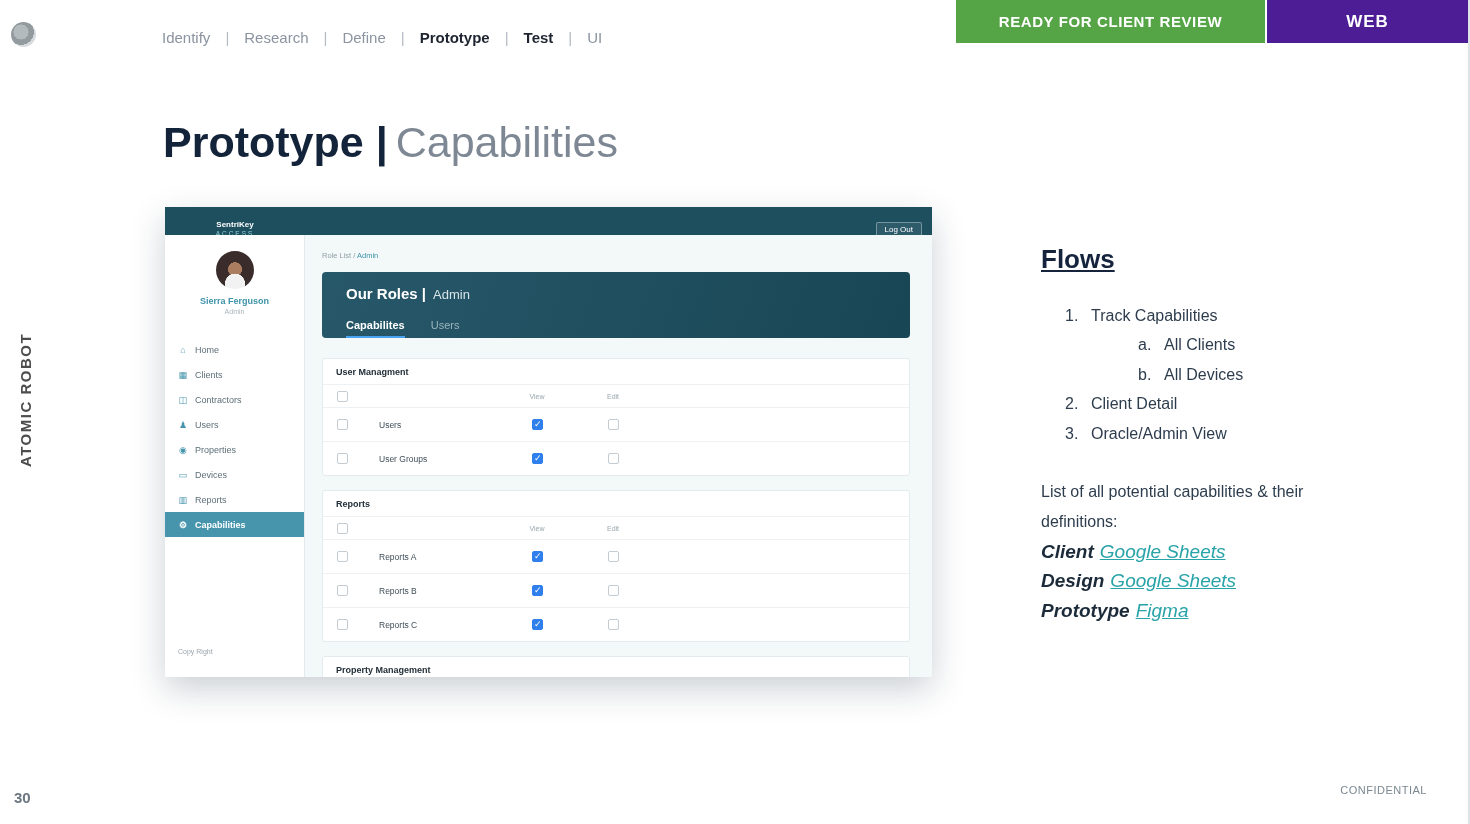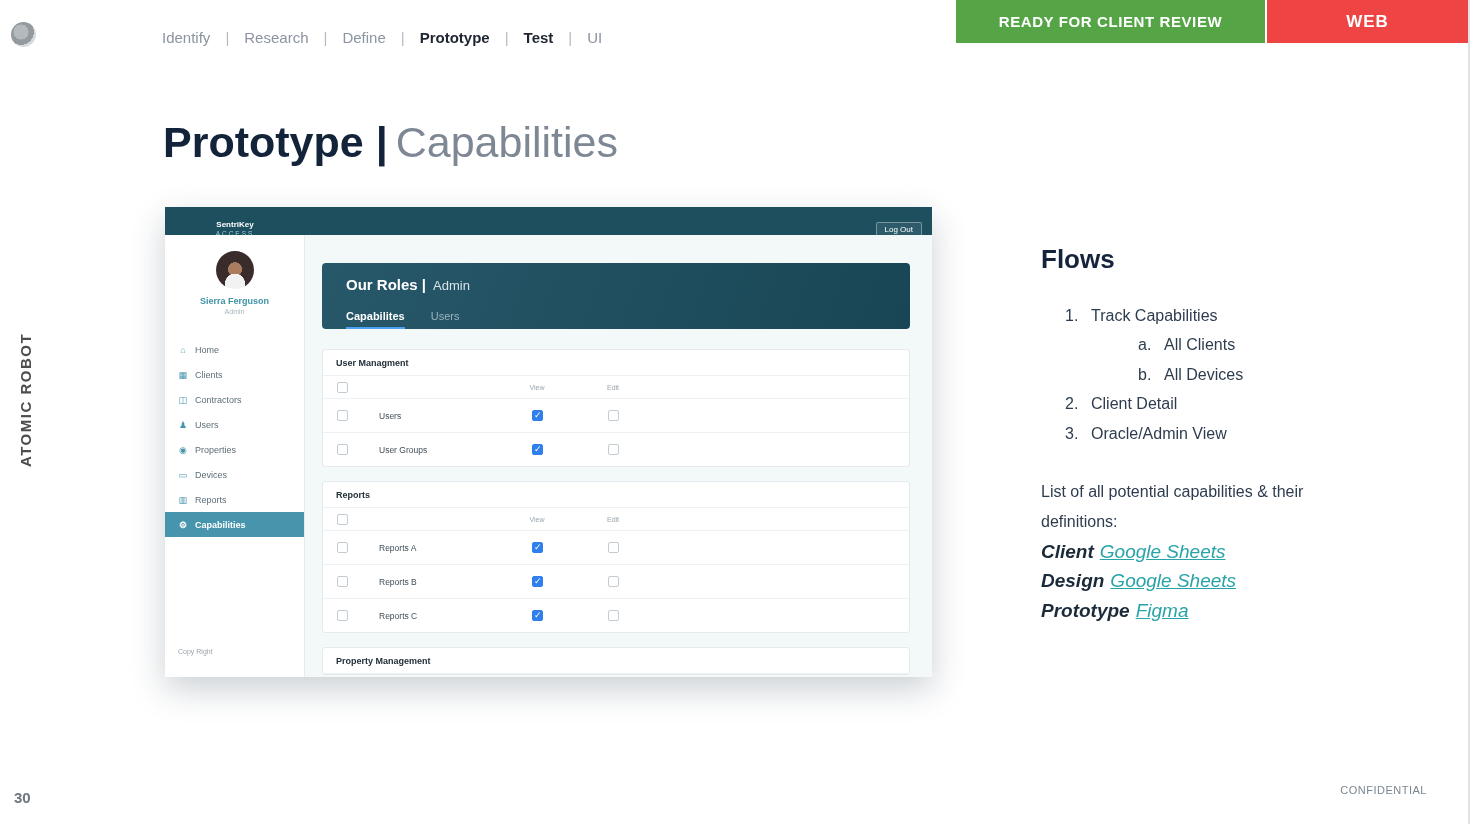--- a/index.html
+++ b/index.html
@@ -9,21 +9,21 @@
   
   .logo-circle { position:absolute; left:11px; top:22px; width:25px; height:25px; border-radius:50%;
     background:radial-gradient(circle at 40% 40%, #9aa3a8 0 35%, #6f797f 36% 60%, #c9ced1 61%); opacity:.75; }
   .top-nav { position:absolute; left:162px; top:24px; height:26px; display:flex; align-items:center; gap:15px;
     font-size:15px; color:#8b94a0; }
   .nav-item { cursor:pointer; }
   .nav-item.active { color:#1e2530; font-weight:bold; }
   .nav-sep { color:#b4bac2; }
   .btn-review { position:absolute; left:956px; top:0; width:309px; height:43px; background:#55a546; color:#fff;
     font-weight:bold; font-size:15px; letter-spacing:.6px; display:flex; align-items:center; justify-content:center; cursor:pointer; }
-  .btn-web { position:absolute; left:1267px; top:0; width:201px; height:43px; background:#ef4444; color:#fff;
+  .btn-web { position:absolute; left:1267px; top:0; width:201px; height:43px; background:#4c1d95; color:#fff;
     font-weight:bold; font-size:17px; letter-spacing:1px; display:flex; align-items:center; justify-content:center; cursor:pointer; }
 
   .vertical-brand { position:absolute; left:25px; top:400px; transform:translate(-50%,-50%) rotate(-90deg);
     white-space:nowrap; font-size:15px; font-weight:bold; letter-spacing:1.5px; color:#4d4d4d; }
 
   
   .slide-title { position:absolute; left:163px; top:118px; font-size:43px; }
   .slide-title .t-bold { font-weight:bold; color:#13233a; }
   .slide-title .t-light { font-weight:400; color:#7e8894; margin-left:8px; }
 
@@ -71,21 +71,21 @@
   .t-row.t-head { height:22px; border-top:none; }
   .t-col-label { font-size:7px; color:#9aa7ae; justify-self:center; }
   .row-label { font-size:8.5px; color:#3f4d57; }
   .cell-center { justify-self:center; }
   .cb { display:inline-block; width:11px; height:11px; border:1px solid #c3ccd2; border-radius:2px; background:#fff; position:relative; cursor:pointer; }
   .cb.checked { background:#2f80ed; border-color:#2f80ed; }
   .cb.checked::after { content:"✓"; position:absolute; left:1.5px; top:-1px; font-size:9px; color:#fff; }
 
   
   .flows { position:absolute; left:1041px; top:244px; width:390px; color:#2e3d4e; }
-  .flows-heading { font-size:26px; font-weight:bold; color:#15243c; }
+  .flows-heading { font-size:26px; font-weight:bold; color:#15243c;text-decoration:underline; }
   .flow-list { margin-top:26px; font-size:16px; }
   .flow-row { display:flex; height:29.5px; align-items:center; }
   .flow-row .flow-marker { width:50px; padding-left:24px; }
   .flow-row.lvl2 .flow-marker { width:50px; padding-left:97px; }
   .flow-row.lvl2 { padding-left:0; }
   .flow-row.lvl2 .flow-text { margin-left:26px; }
   .flow-row .flow-text { margin-left:0; }
   .flows-desc { margin-top:28px; font-size:16px; line-height:30px; width:340px; }
   .res-line { font-size:19px; line-height:29.5px;font-style:italic; }
   .res-label { font-weight:bold; color:#1c2b3a; }
@@ -171,20 +171,24 @@
         </div>
         <div class="mi active">
           <span class="mi-icon">⚙</span>
           <span class="mi-label">Capabilities</span>
         </div>
       </div>
       <div class="copyright">Copy Right</div>
     </div>
 
     <div class="app-main">
+      <div class="breadcrumb">
+        <span>Role List /</span>
+        <span class="bc-cur">Admin</span>
+      </div>
 
       <div class="banner">
         <div class="banner-title">
           <span class="bt-bold">Our Roles |</span><span class="bt-light">Admin</span>
         </div>
         <div class="banner-tabs">
           <div class="tab active">Capabilites</div>
           <div class="tab">Users</div>
         </div>
       </div>

